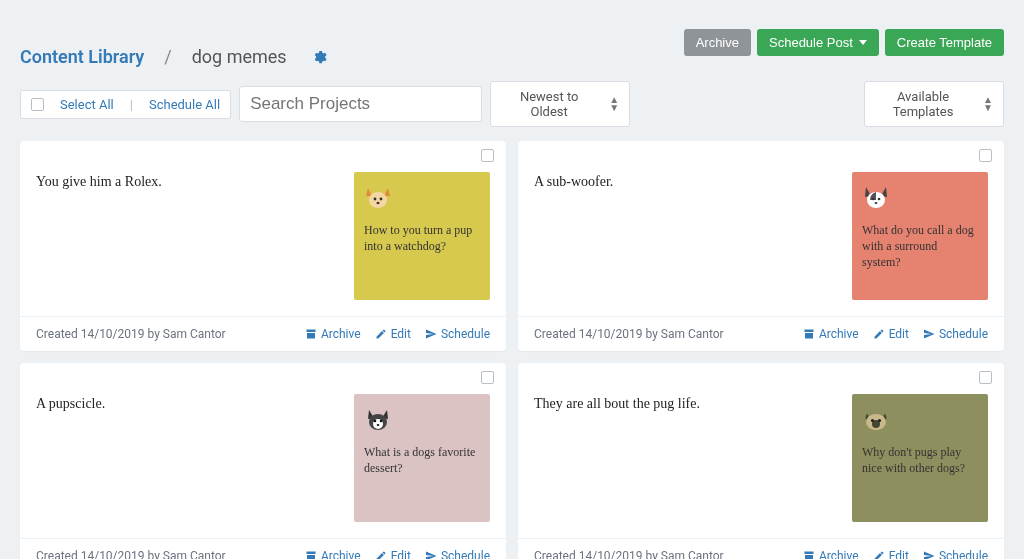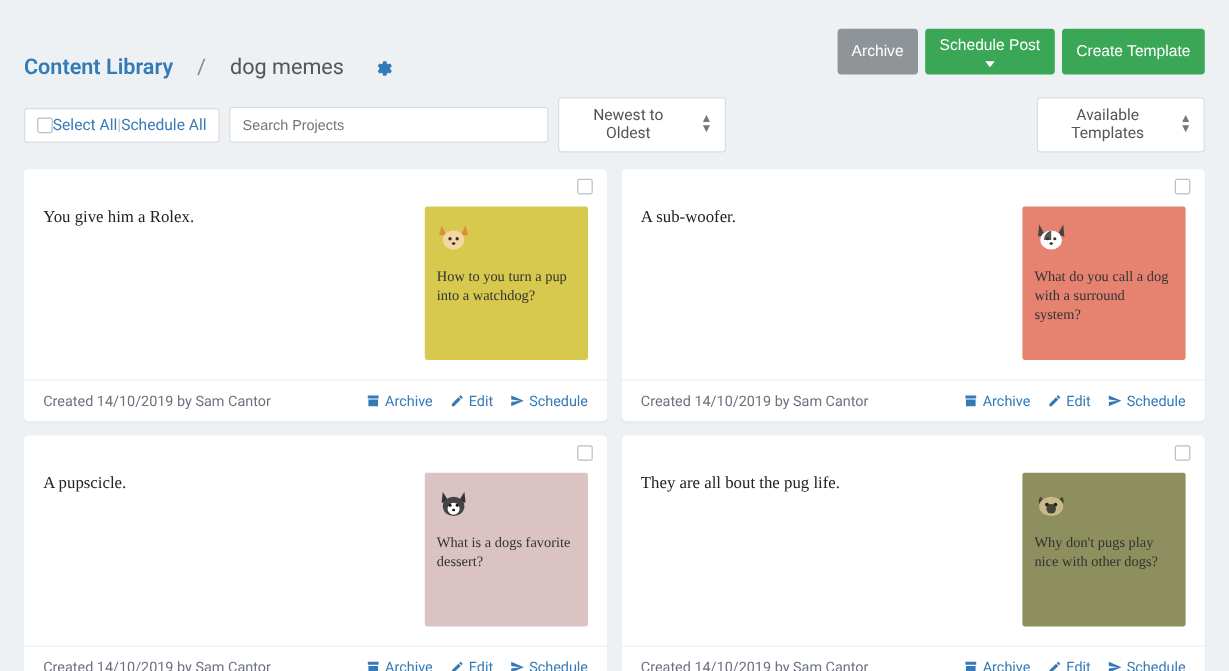--- a/index.html
+++ b/index.html
@@ -17,33 +17,33 @@
   }
   .breadcrumb { display:flex; align-items:center; gap:20px;margin-top:28px; }
   .breadcrumb .lib-link { color:#337ab7; font-size:18px; font-weight:600; cursor:pointer; }
   .breadcrumb .sep { color:#888; font-size:18px; }
   .breadcrumb .folder { color:#555; font-size:18px; font-weight:400; }
   .gear-btn { color:#337ab7; cursor:pointer; display:inline-flex; margin-left:4px; }
   .action-buttons { display:flex; gap:6px; }
   .btn { border:none; border-radius:3px; padding:6px 12px; font-size:13px; cursor:pointer; color:#fff; }
   .btn-archive { background:#8f9498; }
   .btn-green { background:#3aa757; }
-  .btn-caret { display:inline-flex; align-items:center; gap:6px;flex-direction:column; }
+  .btn-caret { display:inline-flex; align-items:center; gap:6px; }
   .caret-down { width:0; height:0; border-left:4px solid transparent; border-right:4px solid transparent; border-top:5px solid #fff; }
   .controls-row { display:flex; align-items:center; gap:8px; margin-bottom:14px; }
   .select-box {
     background:#fff; border:1px solid #d9dde2; border-radius:3px; padding:6px 10px;
-    display:flex; align-items:center; gap:0; font-size:13px;
+    display:flex; align-items:center; gap:16px; font-size:13px;
   }
   .chk { width:13px; height:13px; border:1px solid #b9bfc6; border-radius:2px; display:inline-block; }
   .sel-link { color:#337ab7; cursor:pointer; }
   .divider { color:#bbb; }
   .search-input {
     flex:1; max-width:300px; background:#fff; border:1px solid #d9dde2; border-radius:3px;
-    padding:7px 10px; font-size:12px; color:#666;
+    padding:7px 10px; font-size:17px; color:#666;
   }
   .sort-dd, .templates-dd {
     background:#fff; border:1px solid #d9dde2; border-radius:3px;
     padding:7px 10px; font-size:13px; color:#555;
     display:flex; align-items:center; justify-content:space-between; gap:12px;
     cursor:pointer;
     text-align:center;
   }
   .sort-dd { width:140px; }
   .spacer { flex:1; }

